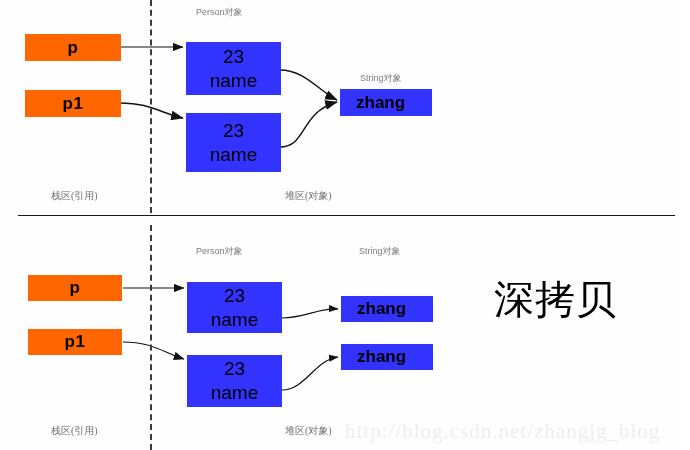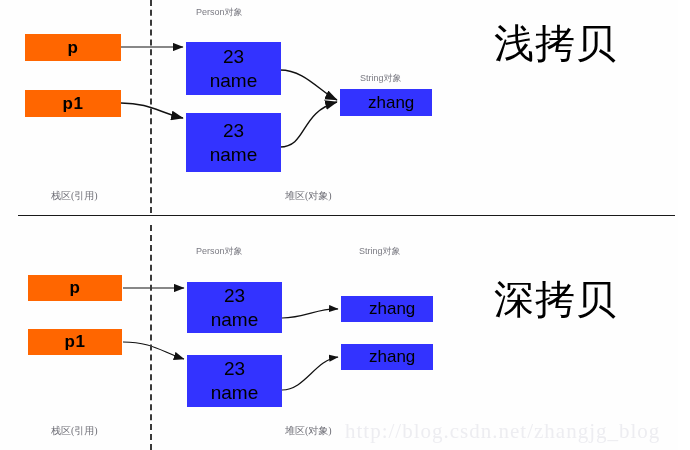--- a/index.html
+++ b/index.html
@@ -40,23 +40,23 @@
   }
   .box.heap-person {
     background: #3333ff;
     font-size: 19px;
     flex-direction: column;
     gap: 0;
   }
   .box.heap-string {
     background: #3333ff;
     font-size: 17px;
-    font-weight: 400;
+    font-weight: 700;
     justify-content: flex-start;
-    padding-left: 28px;
+    padding-left: 16px;
   }
 
   
   .caption {
     position: absolute;
     font-size: 9px;
     color: #7a7a82;
     white-space: nowrap;
     font-family: "Liberation Sans", "DejaVu Sans", sans-serif;
   }
@@ -156,21 +156,20 @@
     <span>name</span>
   </div>
 
   <div class="box heap-person" style="left:186px; top:113px; width:95px; height:59px;">
     <span>23</span>
     <span>name</span>
   </div>
 
   <div class="box heap-string" style="left:340px; top:89px; width:92px; height:27px;">zhang</div>
 
-  <div class="big-title" style="left:494px; top:16px;">浅拷贝</div>
 
   <div class="zone-label" style="left:51px; top:189px;">栈区(引用)</div>
 
   <div class="zone-label" style="left:285px; top:189px;">堆区(对象)</div>
 
   <div class="divider-h" style="left:18px; top:215px; width:657px;"></div>
 
   <div class="divider-v" style="left:150px; top:225px; height:225px;"></div>
 
   <div class="caption" style="left:196px; top:245px;">Person对象</div>

